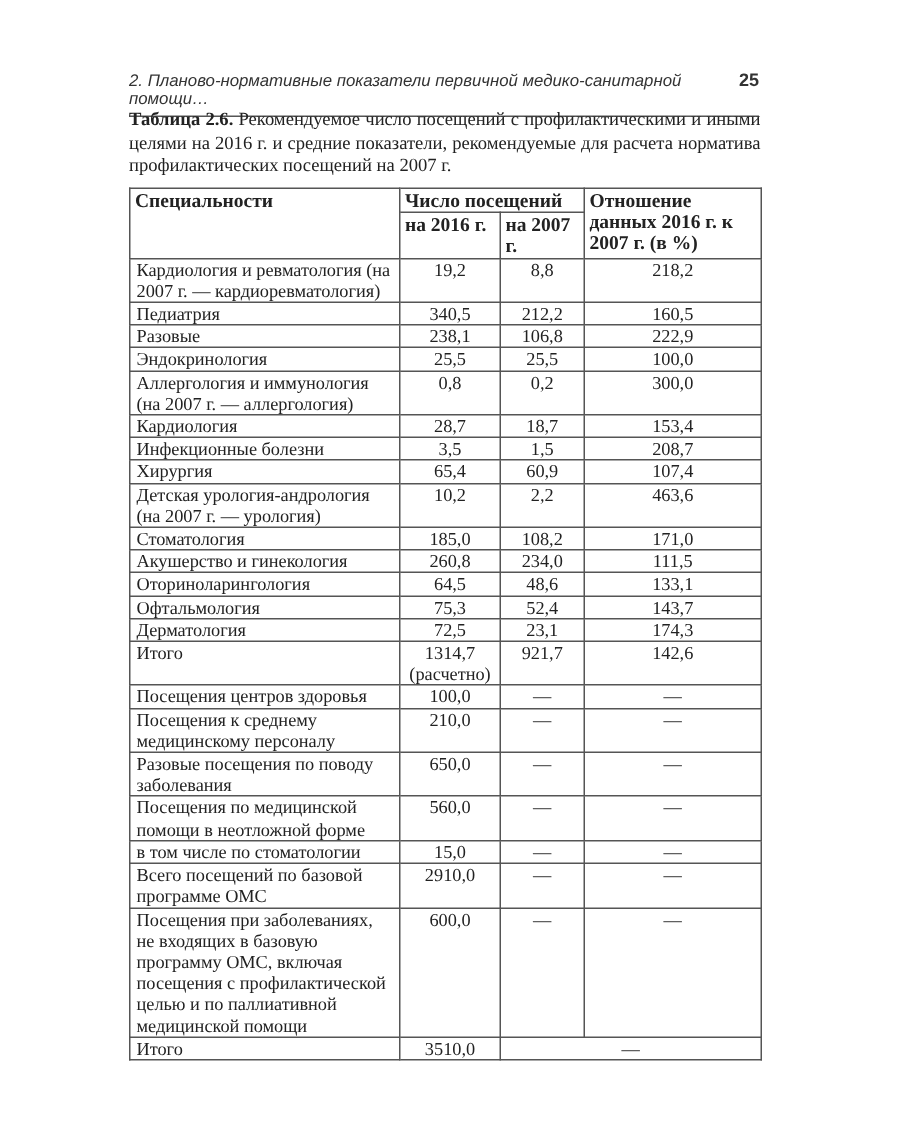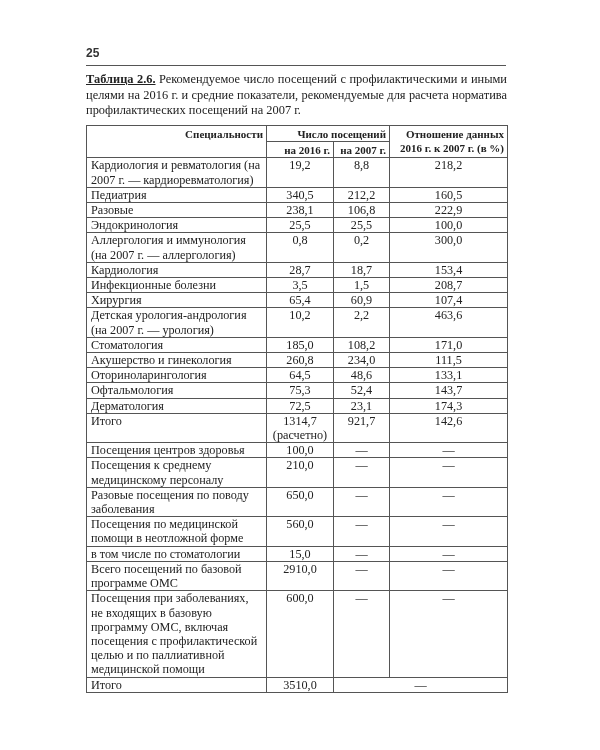--- a/index.html
+++ b/index.html
@@ -13,44 +13,45 @@
       font-family: "Liberation Sans", "DejaVu Sans", sans-serif;
       font-style: italic; font-size: 11.2px; color: #333;
       display: flex; justify-content: space-between; align-items: baseline;
       border-bottom: 1px solid #555; padding-bottom: 5px;
     }
     .running-head .page-num { font-style: normal; font-size: 12px; font-weight: bold; }
     .caption {
       position: absolute; left: 86px; top: 72px; width: 421px;
       font-size: 12.4px; line-height: 15.6px; text-align: justify; color: #222;
     }
-    .caption b { font-weight: bold; text-decoration: underline; }
+    .caption b { font-weight: bold; }
     table.doc-table {
       position: absolute; left: 86px; top: 125px; width: 421px;
       border-collapse: collapse; font-size: 12.2px; line-height: 14.2px;
       table-layout: fixed;
     }
     table.doc-table th, table.doc-table td {
       border: 1px solid #555; padding: 0 3px; vertical-align: top;
     }
     table.doc-table th {
-      font-weight: bold; text-align: right; font-size: 11px;
+      font-weight: bold; text-align: left; font-size: 13px;
       padding-top: 1px; padding-bottom: 0;
     }
     table.doc-table td.num { text-align: center; }
     table.doc-table td.name { text-align: left; padding-left: 4px; }
     col.c1 { width: 180px; }
     col.c2 { width: 67px; }
     col.c3 { width: 56px; }
     col.c4 { width: 118px; }
   </style>
 </head>
 <body>
 
 <div class="running-head">
+  <span>2. Планово-нормативные показатели первичной медико-санитарной помощи…</span>
   <span class="page-num">25</span>
 </div>
 
 <div class="caption"><b>Таблица 2.6.</b><span> Рекомендуемое число посещений с профилактическими и иными целями на 2016 г. и средние показатели, рекомендуемые для расчета норматива профилактических посещений на 2007 г.</span></div>
 
 <table class="doc-table">
   <colgroup>
       <col class="c1">
       <col class="c2">
       <col class="c3">

